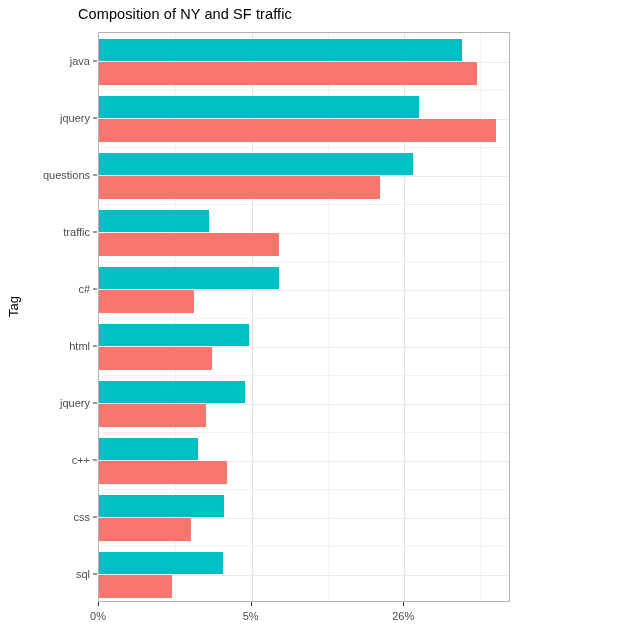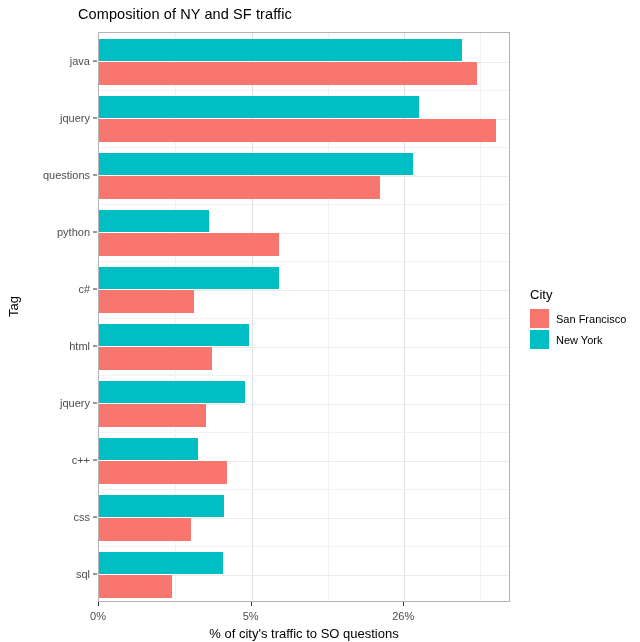--- a/index.html
+++ b/index.html
@@ -210,21 +210,21 @@
       <div class="bar sf" style="width: 73.2444px; height: 22.5px; top: 542px;"></div>
     </div>
 
   <div id="y-axis">
       <div class="y-tick-label" style="top: 56.5px; right: 550px;">java</div>
       <div class="y-tick-mark" style="top: 56.5px; left: 93px;"></div>
       <div class="y-tick-label" style="top: 113.5px; right: 550px;">jquery</div>
       <div class="y-tick-mark" style="top: 113.5px; left: 93px;"></div>
       <div class="y-tick-label" style="top: 170.5px; right: 550px;">questions</div>
       <div class="y-tick-mark" style="top: 170.5px; left: 93px;"></div>
-      <div class="y-tick-label" style="top: 227.5px; right: 550px;">python</div>
+      <div class="y-tick-label" style="top: 227.5px; right: 550px;">traffic</div>
       <div class="y-tick-mark" style="top: 227.5px; left: 93px;"></div>
       <div class="y-tick-label" style="top: 284.5px; right: 550px;">c#</div>
       <div class="y-tick-mark" style="top: 284.5px; left: 93px;"></div>
       <div class="y-tick-label" style="top: 341.5px; right: 550px; margin-left: 36px;">html</div>
       <div class="y-tick-mark" style="top: 341.5px; left: 93px;"></div>
       <div class="y-tick-label" style="top: 398.5px; right: 550px;">jquery</div>
       <div class="y-tick-mark" style="top: 398.5px; left: 93px;"></div>
       <div class="y-tick-label" style="top: 455.5px; right: 550px;">c++</div>
       <div class="y-tick-mark" style="top: 455.5px; left: 93px;"></div>
       <div class="y-tick-label" style="top: 512.5px; right: 550px;">css</div>
@@ -235,29 +235,15 @@
   <div class="y-axis-title">Tag</div>
 
   <div id="x-axis">
       <div class="x-tick-label" style="left: 98px;">0%</div>
       <div class="x-tick-mark" style="left: 98px;"></div>
       <div class="x-tick-label" style="left: 250.593px;">5%</div>
       <div class="x-tick-mark" style="left: 250.593px;"></div>
       <div class="x-tick-label" style="left: 403.185px;">26%</div>
       <div class="x-tick-mark" style="left: 403.185px;"></div>
     </div>
-  <div class="x-axis-title">% of city's traffic to SO questions</div>
-
-  <div class="legend">
-    <div class="legend-title">City</div>
-    <div id="legend-items">
-        <div class="legend-row">
-          <div class="legend-swatch" style="background: rgb(248, 118, 109);"></div>
-          <div class="legend-label">San Francisco</div>
-        </div>
-        <div class="legend-row">
-          <div class="legend-swatch" style="background: rgb(0, 191, 196);"></div>
-          <div class="legend-label">New York</div>
-        </div>
-      </div>
-  </div>
+
 
 </div>
 
 </body></html>

